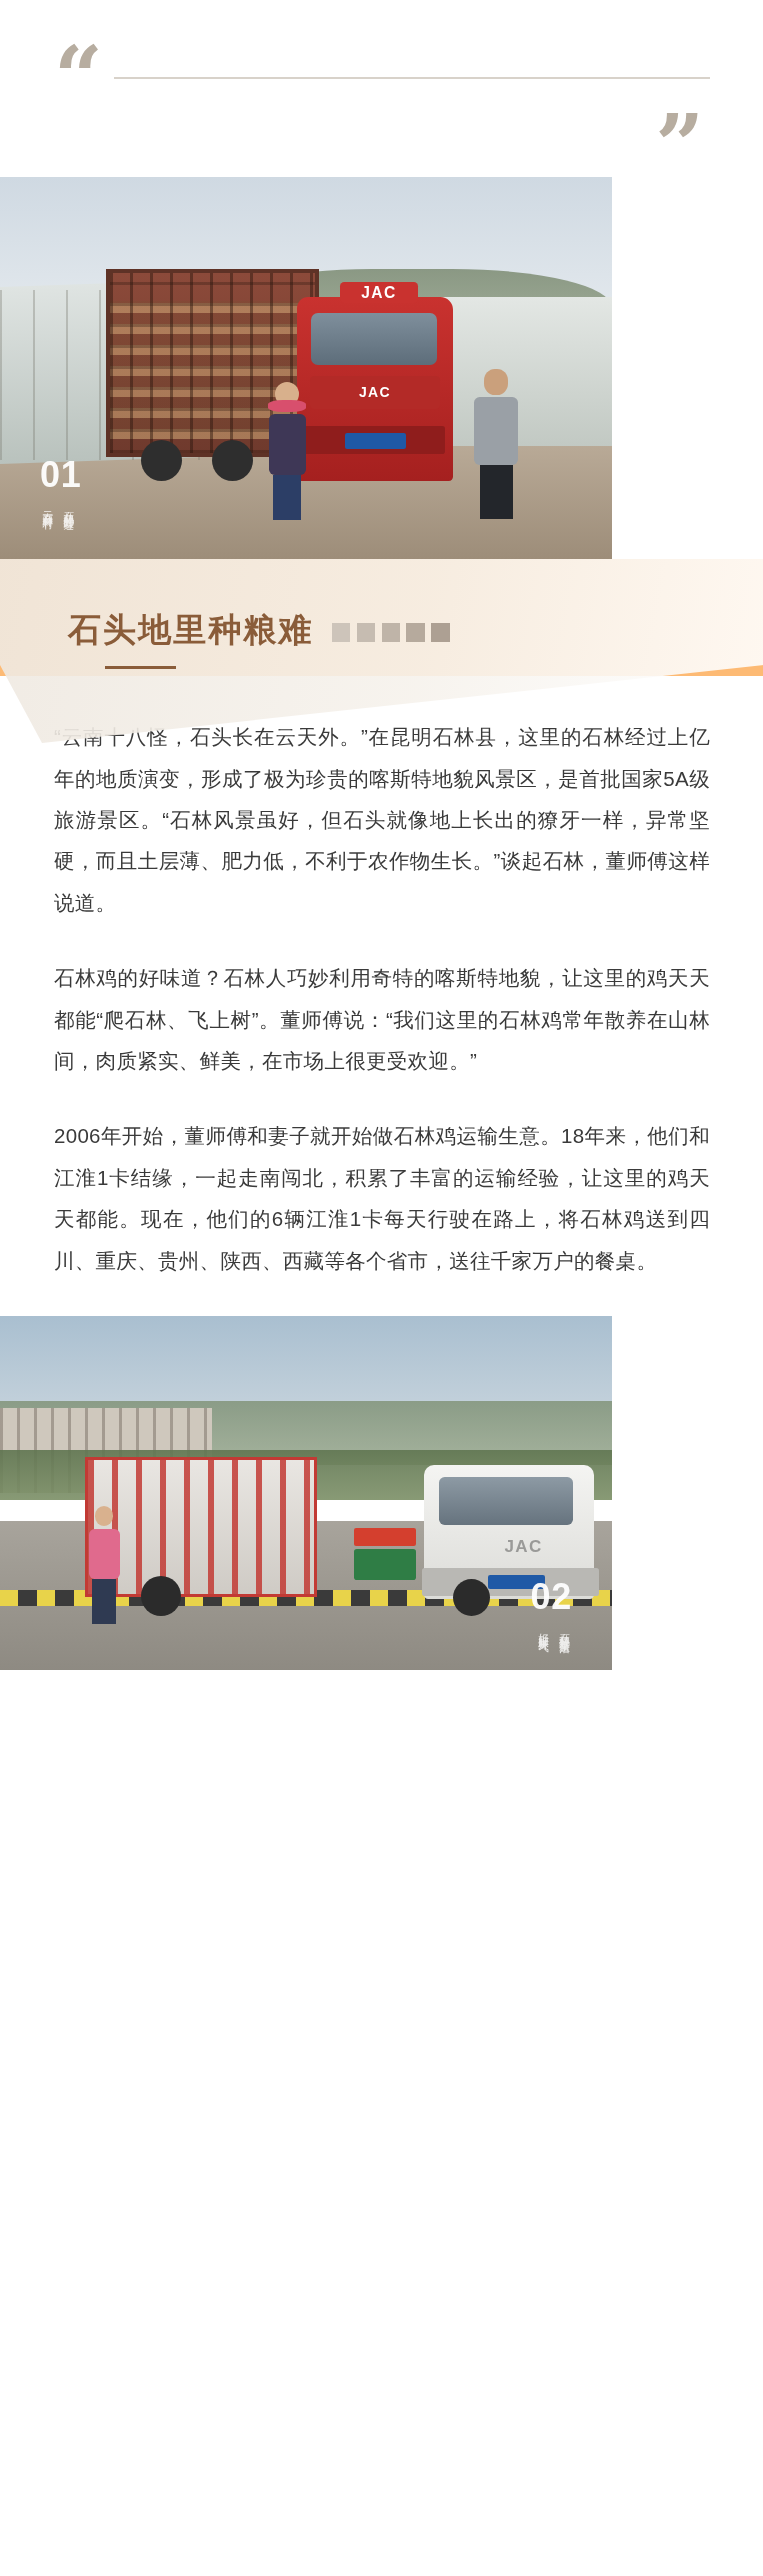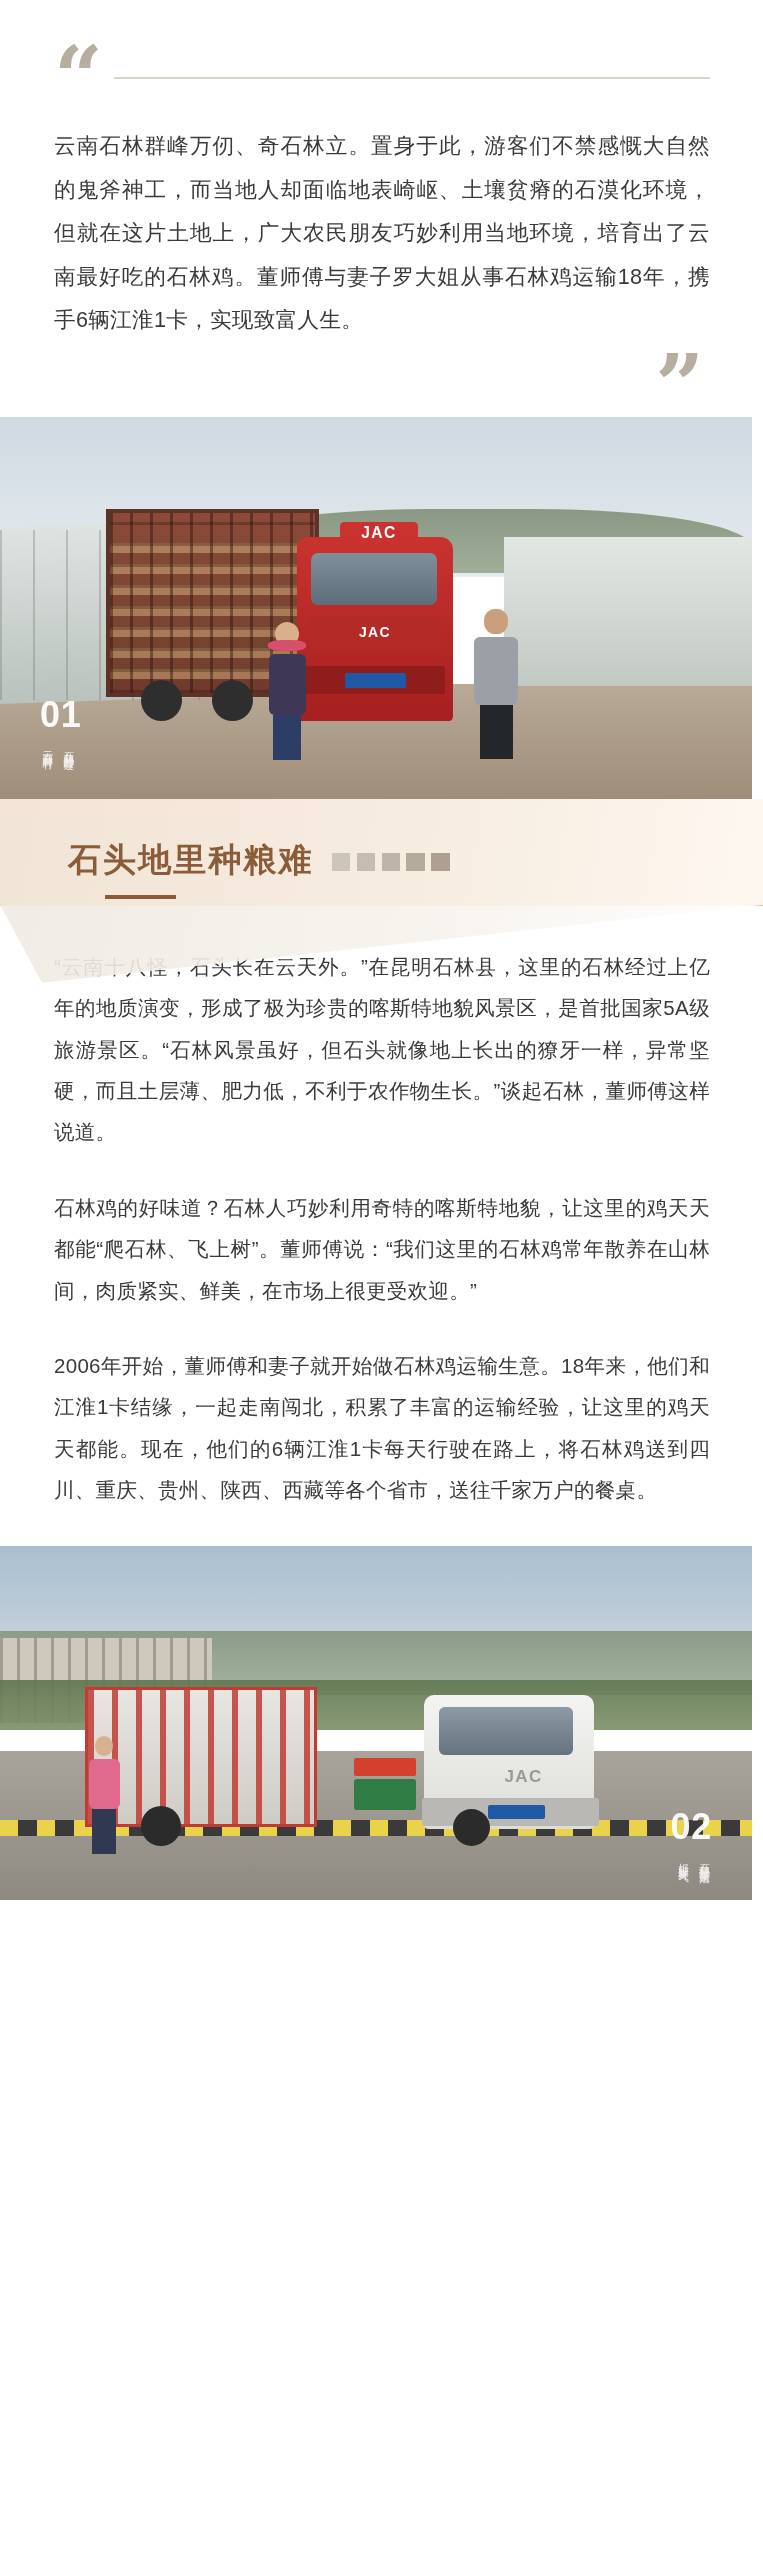--- a/index.html
+++ b/index.html
@@ -68,21 +68,21 @@
     color: #b7ada0;
     font-weight: 700;
     letter-spacing: -4.2px;
     display: inline-block;
     height: 40px;
   }
 
   
   .photo {
     position: relative;
-    width: 752px;
+    width: 612px;
     overflow: hidden;
   }
   .photo-1 { height: 382px; }
   .photo-2 { height: 354px; }
 
   .sky {
     position: absolute;
     left: 0; right: 0; top: 0;
     height: 42%;
     background: linear-gradient(#cfd9e2, #e6ebef);
@@ -245,21 +245,21 @@
     writing-mode: vertical-rl;
     text-orientation: upright;
   }
   .badge-1 { left: 40px; top: 280px; }
   .badge-2 { right: 40px; top: 263px; text-align: left; }
   .badge-2 .vlines { justify-content: flex-end; }
 
   
   .headline-wrap {
     position: relative;
-    padding: 39px 0 7px 0;
+    padding: 49px 0 7px 0;
     background: #fdba74;
   }
   .headline-bg {
     position: absolute;
     left: 0; top: 0;
     width: 764px; height: 184px;
     background: linear-gradient(100deg, #efe9e1 0%, #f6f2ec 55%, #ffffff 100%);
     clip-path: polygon(0 0, 764px 0, 764px 106px, 42px 184px, 0 106px);
     opacity: .9;
   }
@@ -325,21 +325,20 @@
 </head>
 <body>
 
 <div class="page">
 
   <section class="intro">
     <div class="quote-row">
       <span class="quote-mark">“</span>
       <span class="quote-rule"></span>
     </div>
-    <p class="intro-text">云南石林群峰万仞、奇石林立。置身于此，游客们不禁感慨大自然的鬼斧神工，而当地人却面临地表崎岖、土壤贫瘠的石漠化环境，但就在这片土地上，广大农民朋友巧妙利用当地环境，培育出了云南最好吃的石林鸡。董师傅与妻子罗大姐从事石林鸡运输18年，携手6辆江淮1卡，实现致富人生。</p>
     <div class="quote-close">
       <span>”</span>
     </div>
   </section>
 
   <figure class="photo photo-1" style="margin:0;">
     <div class="sky"></div>
     <div class="ground"></div>
     <div class="p1-trees"></div>
     <div class="p1-tarp-l"></div>

